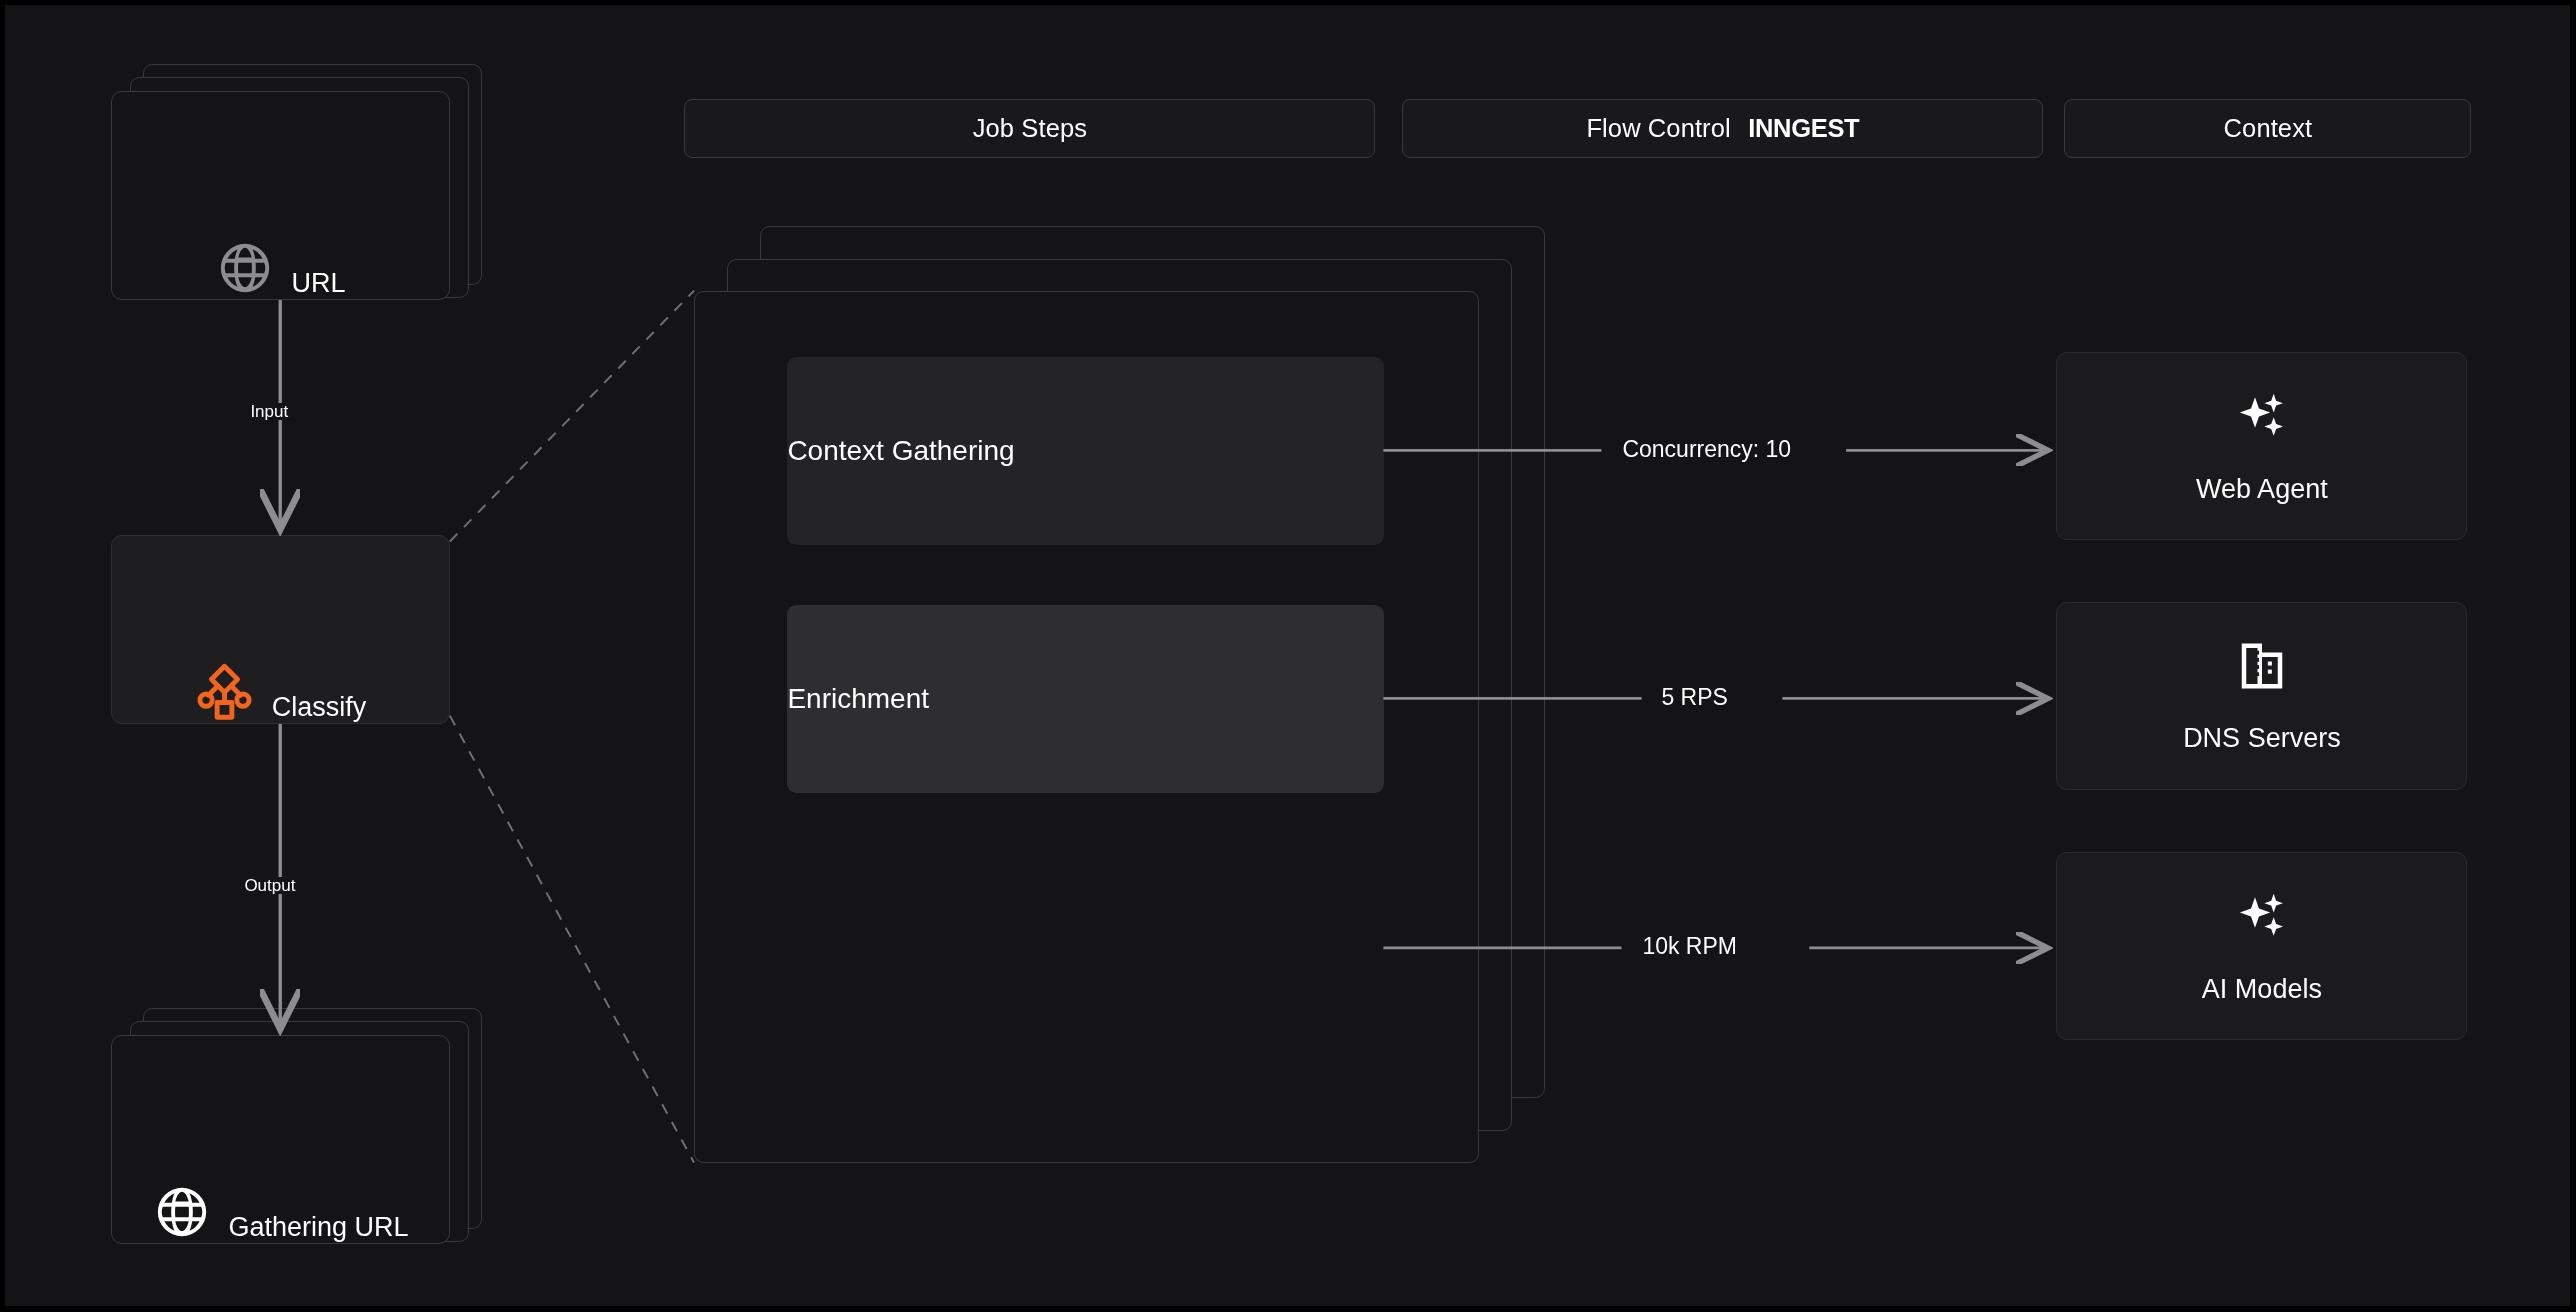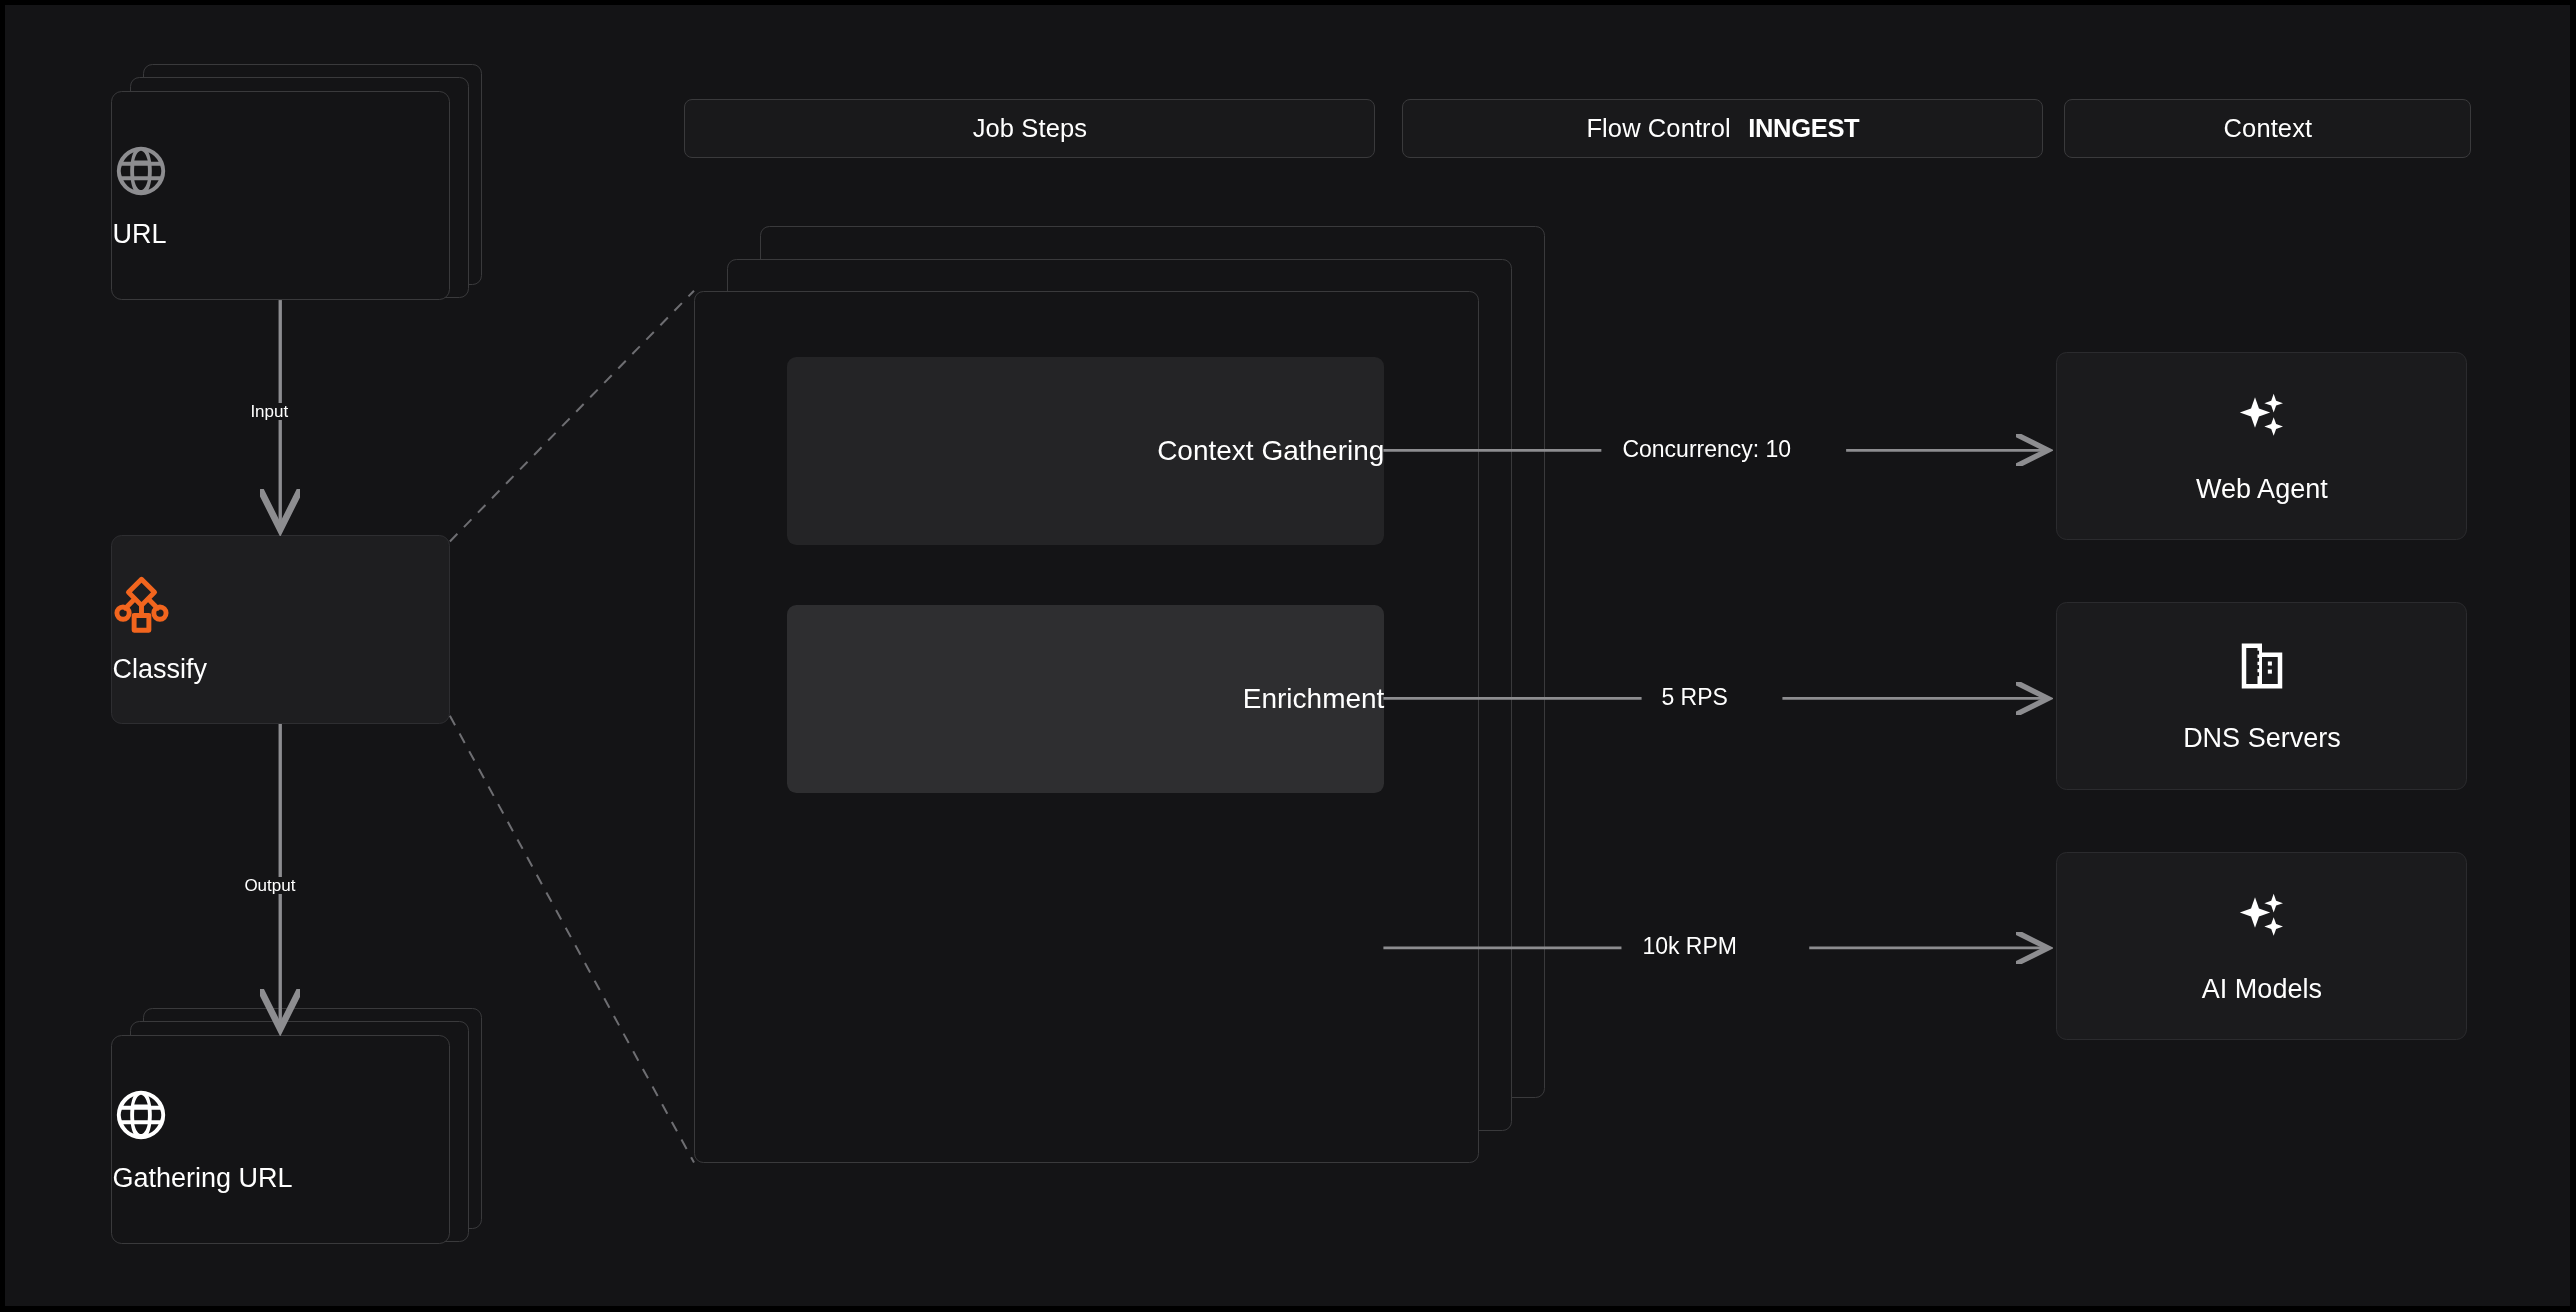--- a/index.html
+++ b/index.html
@@ -55,22 +55,22 @@
     color:#ffffff;
   }
 
   
   .node {
     position:absolute;
     border:1.3px solid #3a3a3c;
     border-radius:10.7px;
     background:#141416;
     display:flex;
-    flex-direction:column;
-    align-items:flex-start;
+    flex-direction:row;
+    align-items:flex-end;
     justify-content:center;
     gap:17.4px;
   }
   .node.accent {
     background:#1e1e20;
     border-color:#2e2e31;
   }
   .node-label {
     color:#ffffff;
     font-size:27px;
@@ -93,21 +93,21 @@
   .ctx-label { color:#ffffff; font-size:27px; white-space:nowrap; }
 
   
   .step {
     position:absolute;
     width:597px; height:188px;
     border-radius:9.4px;
     background:#242426;
     display:flex;
     align-items:center;
-    justify-content:flex-end;
+    justify-content:flex-start;
   }
   .step.highlight { background:#2e2e30; }
   .step-label { color:#ffffff; font-size:28px; white-space:nowrap; }
 
   
   .edge-label {
     position:absolute;
     color:#ffffff;
     font-size:23px;
     white-space:nowrap;

